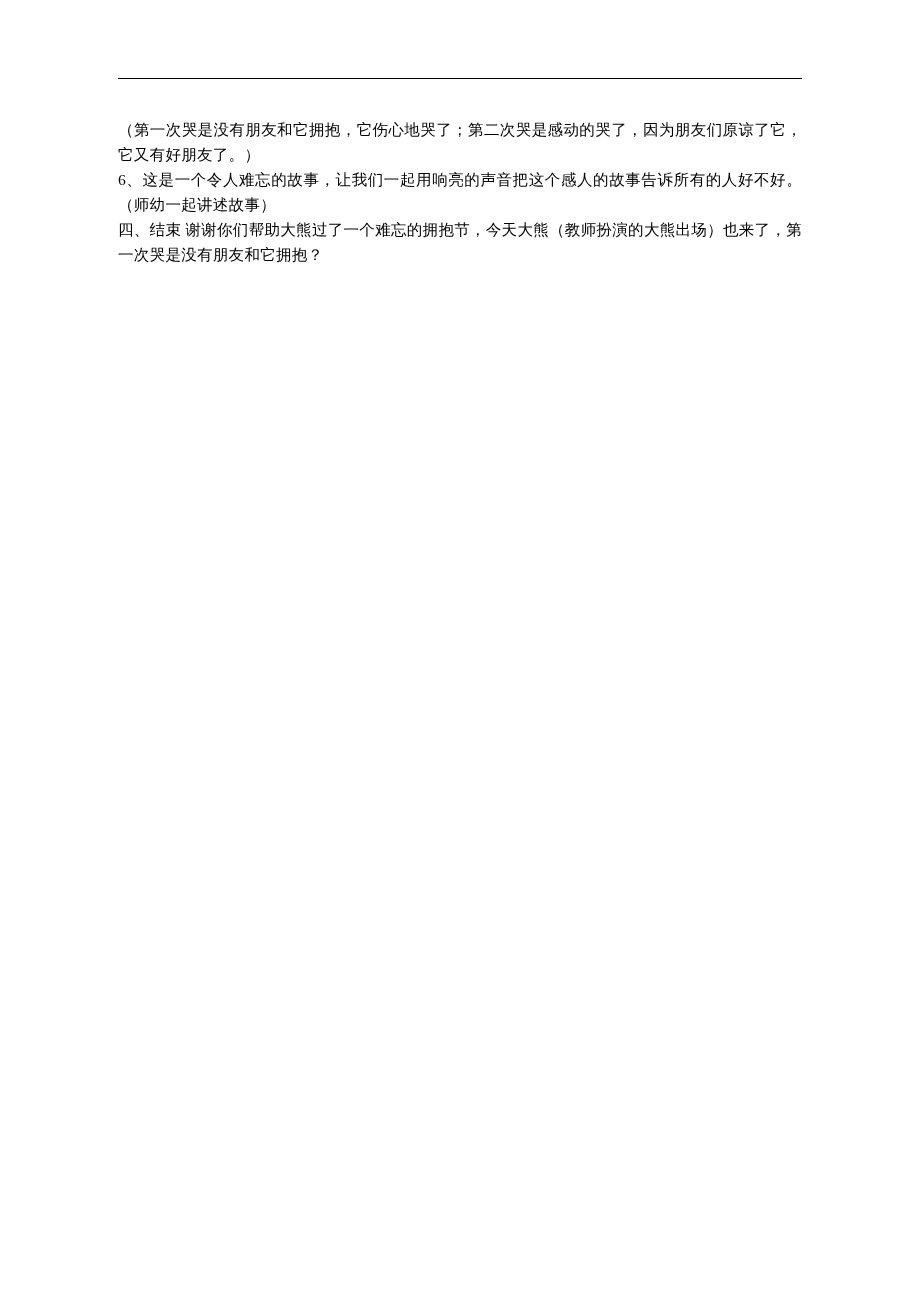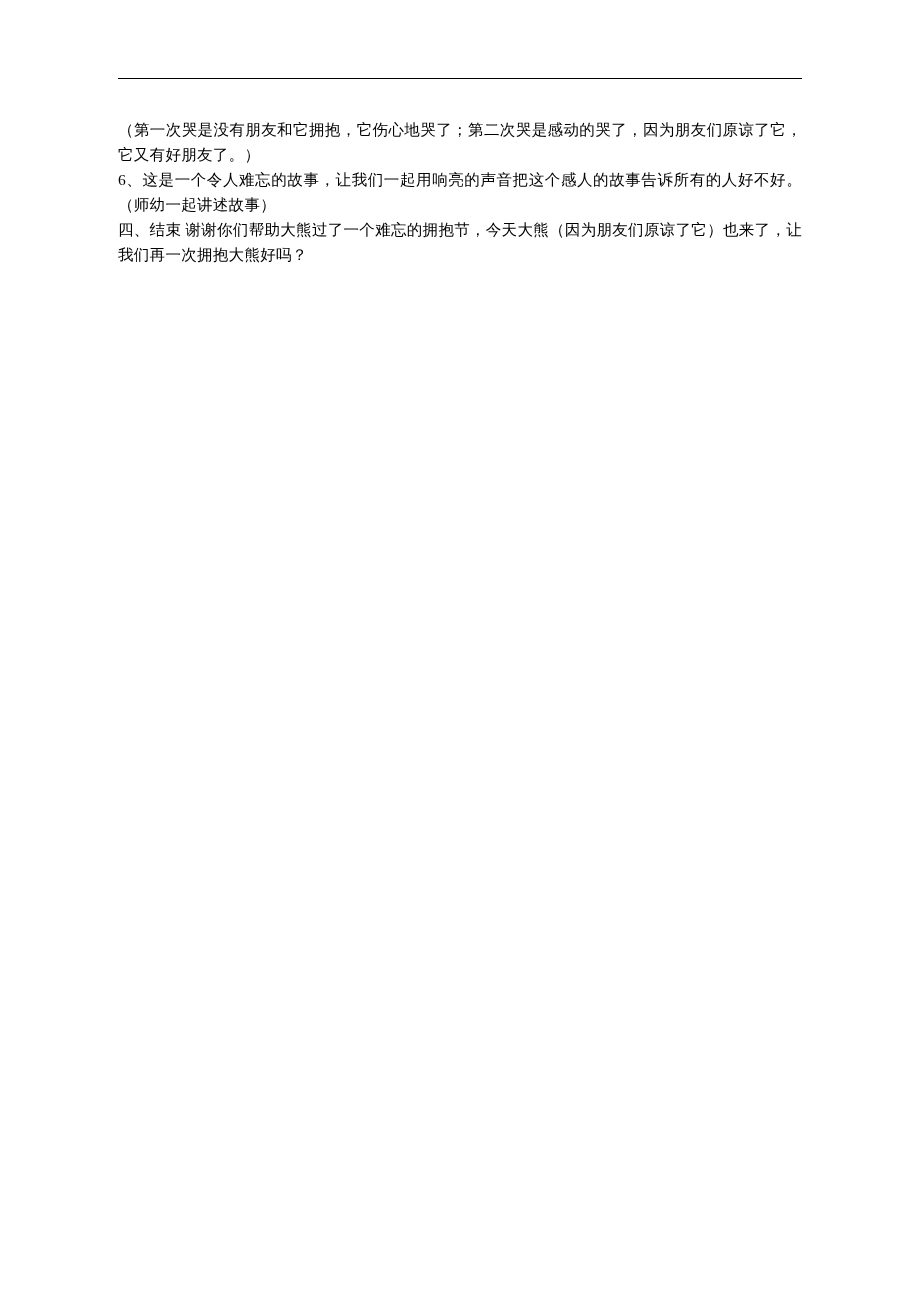--- a/index.html
+++ b/index.html
@@ -29,14 +29,14 @@
       letter-spacing: 0.3px;
     }
   </style>
 </head>
 <body>
 
 <div class="page-container">
   <div class="horizontal-rule"></div>
   <p class="paragraph">（第一次哭是没有朋友和它拥抱，它伤心地哭了；第二次哭是感动的哭了，因为朋友们原谅了它，它又有好朋友了。）</p>
   <p class="paragraph">6、这是一个令人难忘的故事，让我们一起用响亮的声音把这个感人的故事告诉所有的人好不好。（师幼一起讲述故事）</p>
-  <p class="paragraph">四、结束  谢谢你们帮助大熊过了一个难忘的拥抱节，今天大熊（因为朋友们原谅了它）也来了，让我们再一次拥抱大熊好吗？</p>
+  <p class="paragraph">四、结束  谢谢你们帮助大熊过了一个难忘的拥抱节，今天大熊（教师扮演的大熊出场）也来了，第一次哭是没有朋友和它拥抱？</p>
 </div>
 
 </body></html>

